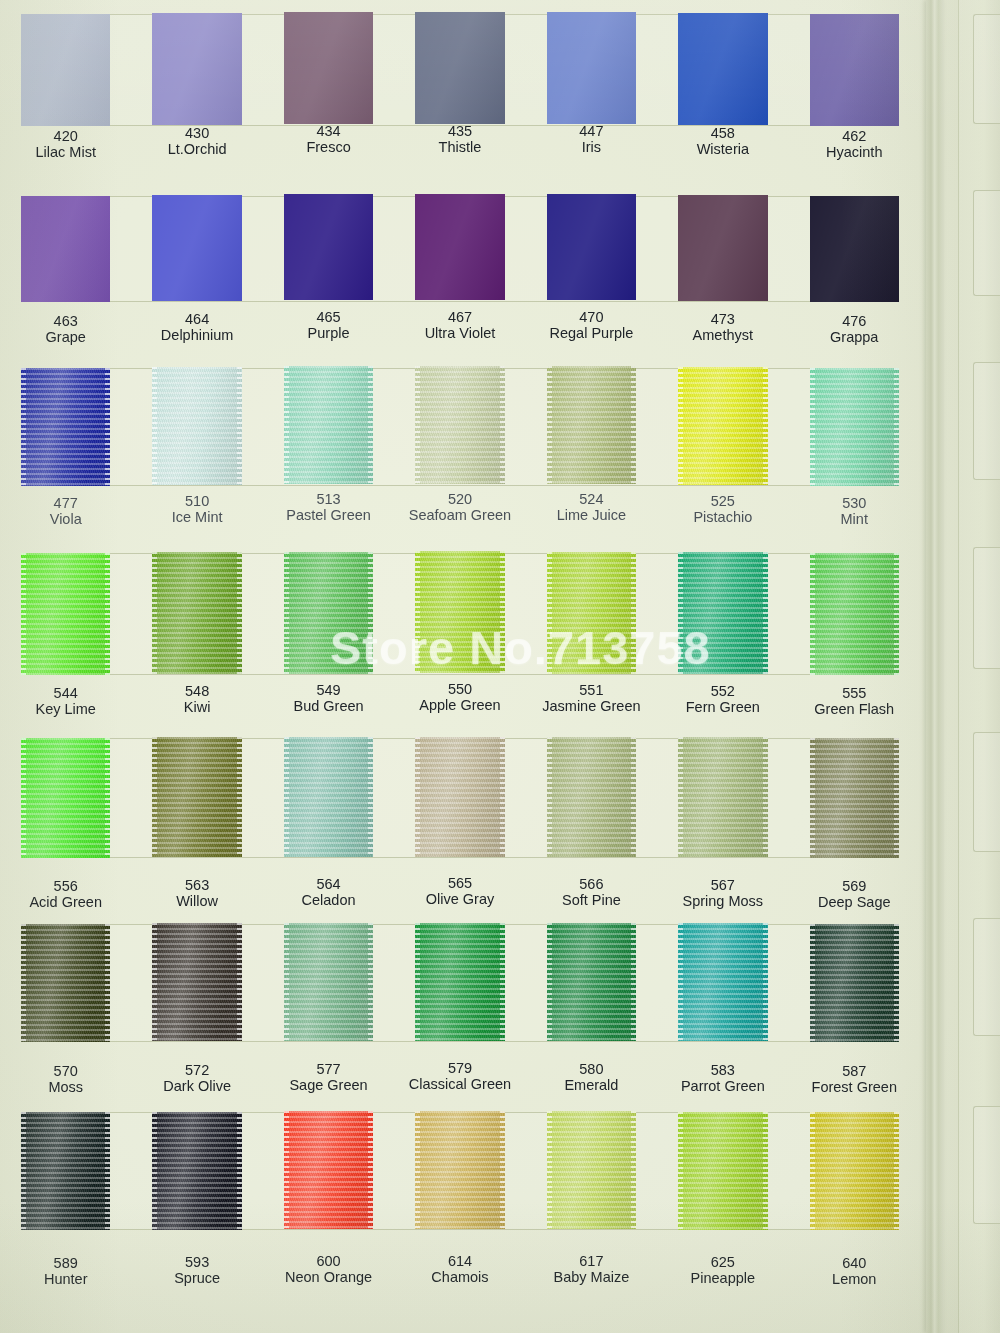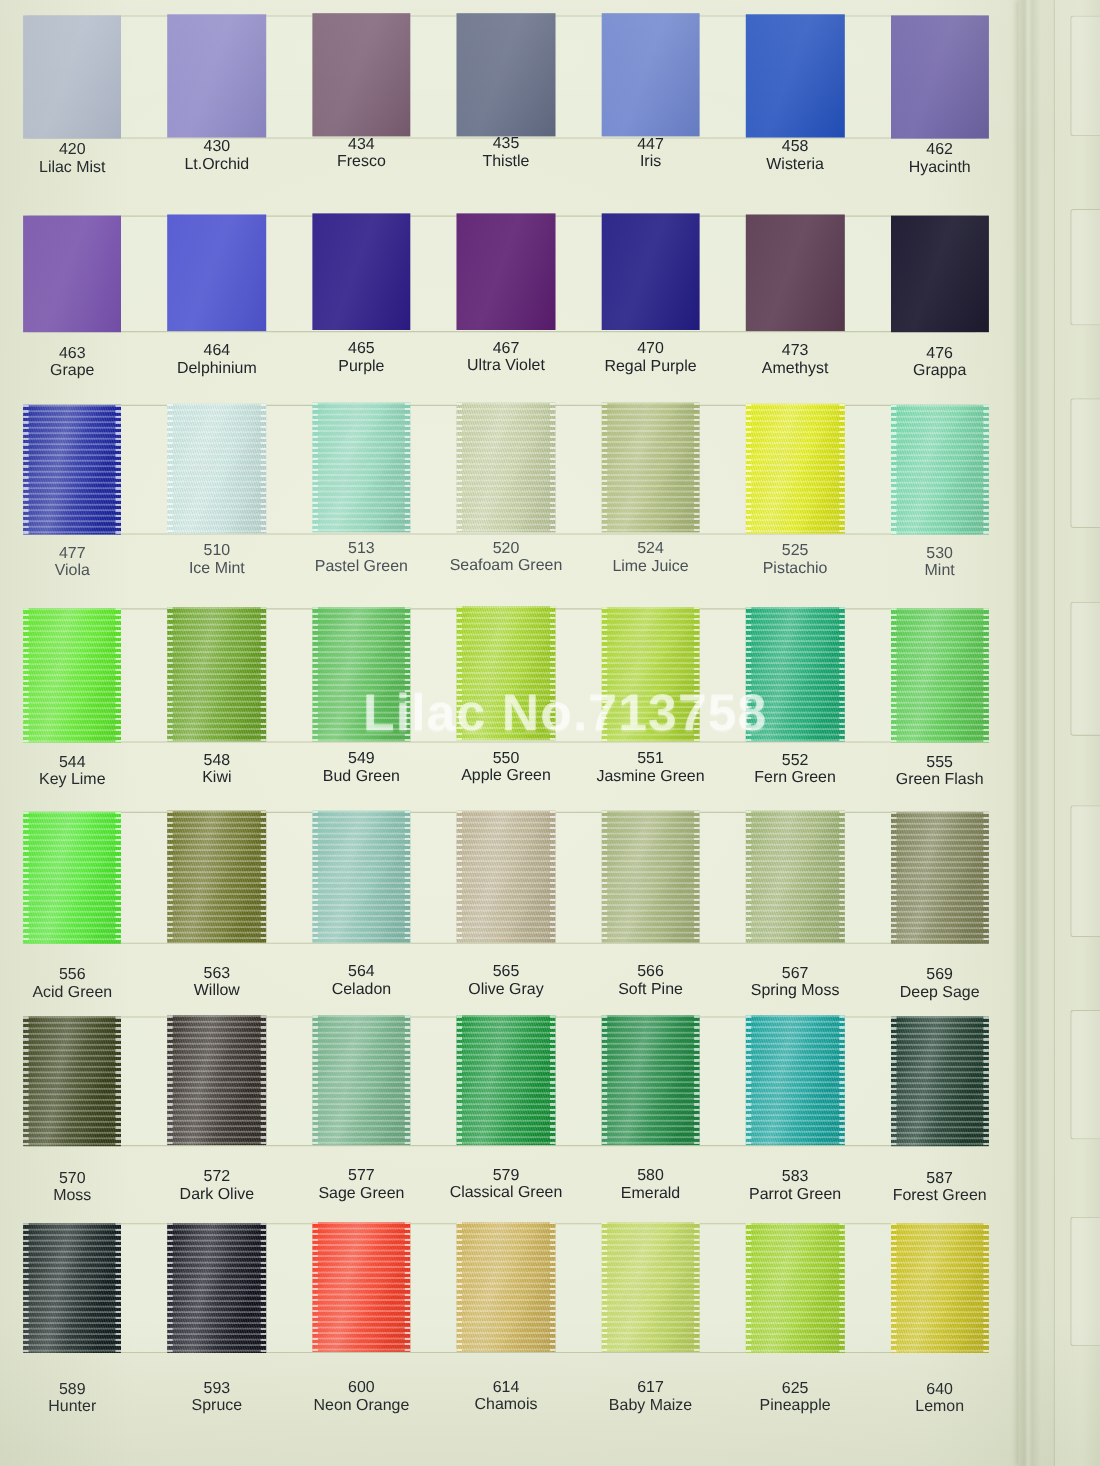--- a/index.html
+++ b/index.html
@@ -689,21 +689,21 @@
           <span class="code">625</span>
           <span class="nm">Pineapple</span>
         </div>
         <div class="label" style="transform: translateY(-2.20436e-16px);">
           <span class="code">640</span>
           <span class="nm">Lemon</span>
         </div>
       </div>
     </div>
 
-  <div id="watermark">Lilac No.713758</div>
+  <div id="watermark">Store No.713758</div>
 
   <div id="gutter"></div>
 
   <div id="next-card">
       <div class="next-window" style="top: 20px; height: 110px;"></div>
       <div class="next-window" style="top: 196px; height: 106px;"></div>
       <div class="next-window" style="top: 368px; height: 118px;"></div>
       <div class="next-window" style="top: 553px; height: 122px;"></div>
       <div class="next-window" style="top: 738px; height: 120px;"></div>
       <div class="next-window" style="top: 924px; height: 118px;"></div>

